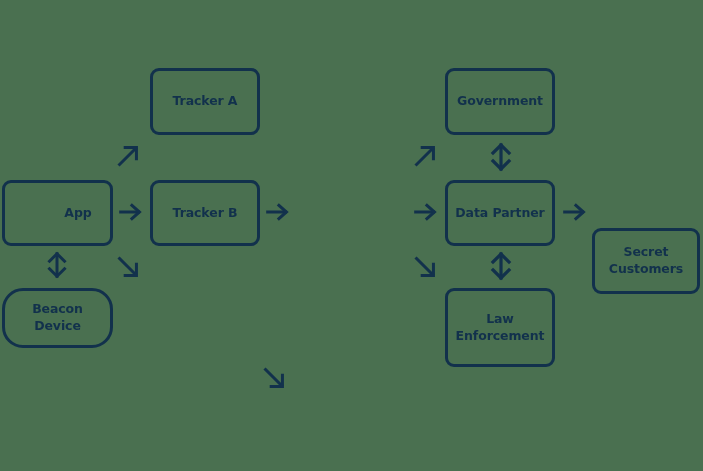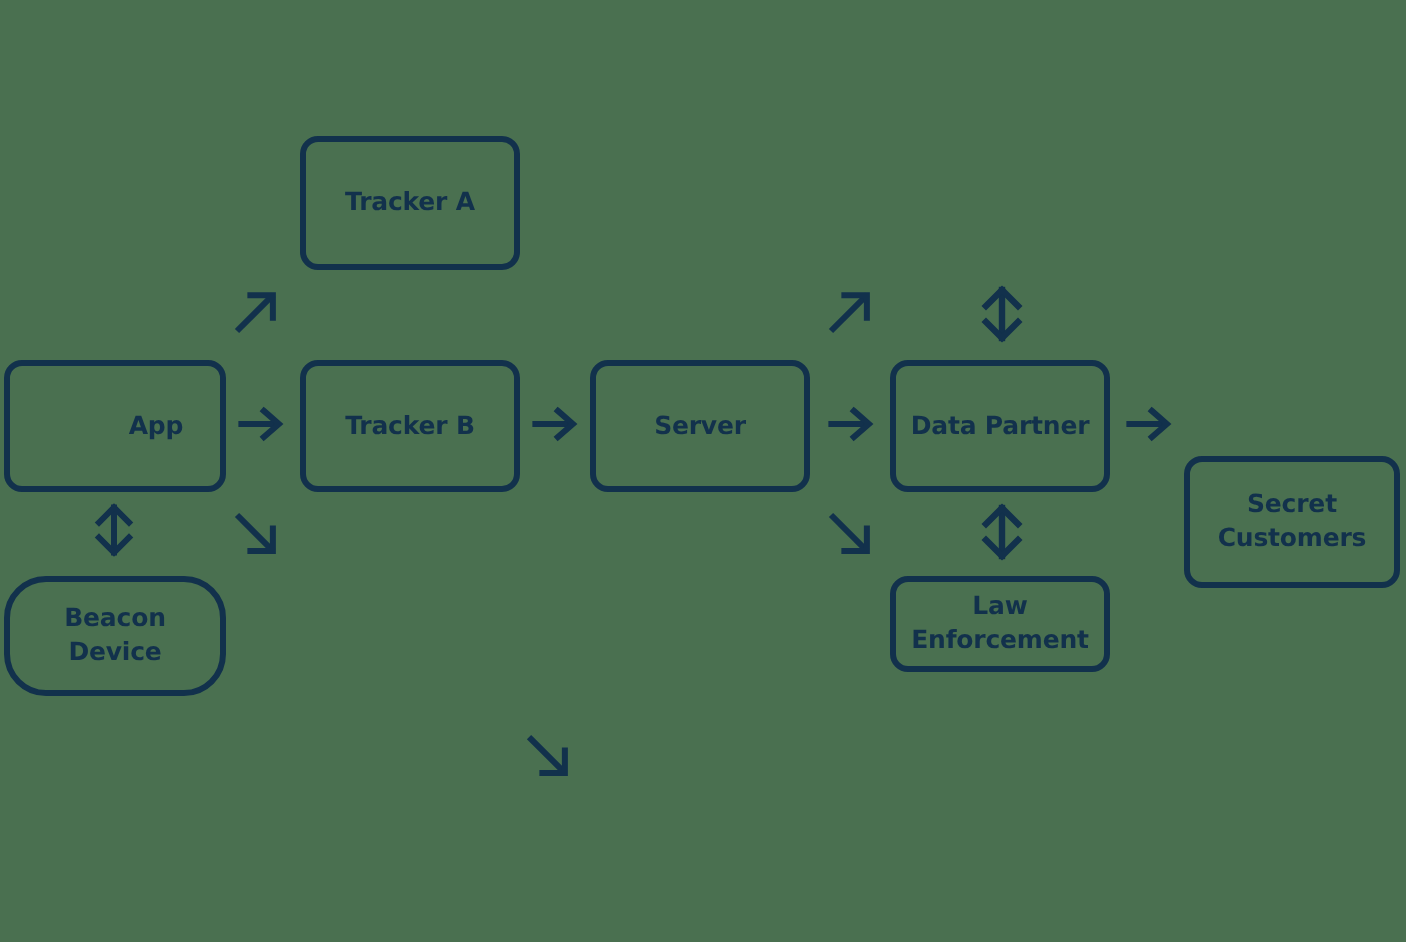--- a/index.html
+++ b/index.html
@@ -49,41 +49,41 @@
   }
   .arrow svg { display: block; }
 </style>
 </head>
 <body>
 
 <div id="canvas">
     <div class="node" style="left: 150px; top: 68px; width: 110px; height: 67px; text-align: center;">
       <span class="node-label">Tracker A</span>
     </div>
+    <div class="node" style="left: 445px; top: 68px; width: 110px; height: 67px;">
+      <span class="node-label">Government</span>
+    </div>
     <div class="node" style="left: 2px; top: 180px; width: 111px; height: 66px; padding-left: 41px;">
       <span class="node-label">App</span>
     </div>
     <div class="node" style="left: 150px; top: 180px; width: 110px; height: 66px;">
       <span class="node-label">Tracker B</span>
-    </div>
-    <div class="node" style="left: 295px; top: 180px; width: 110px; height: 66px;">
-      <span class="node-label">Server</span>
     </div>
     <div class="node" style="left: 445px; top: 180px; width: 110px; height: 66px; text-align: center;">
       <span class="node-label">Data Partner</span>
     </div>
     <div class="node" style="left: 592px; top: 180px; width: 108px; height: 66px; margin-top: 48px;">
       <span class="node-label">Secret
 Customers</span>
     </div>
     <div class="node" style="left: 2px; top: 288px; width: 111px; height: 60px; border-radius: 21px;">
       <span class="node-label">Beacon
 Device</span>
     </div>
-    <div class="node" style="left: 445px; top: 288px; width: 110px; height: 48px;">
+    <div class="node" style="left: 445px; top: 288px; width: 110px; height: 79px;">
       <span class="node-label">Law
 Enforcement</span>
     </div>
     <div class="arrow" style="left: 113px; top: 141px; width: 30px; height: 30px;">
       <svg width="30" height="30" viewBox="0 0 32 32" fill="none" stroke="#12314c" stroke-width="3.2" stroke-linecap="square" stroke-linejoin="miter">
         <path d="M7 25 L24 8"></path>
         <path d="M13 7 H25 V19"></path>
       </svg>
     </div>
     <div class="arrow" style="left: 116px; top: 197px; width: 30px; height: 30px;">

